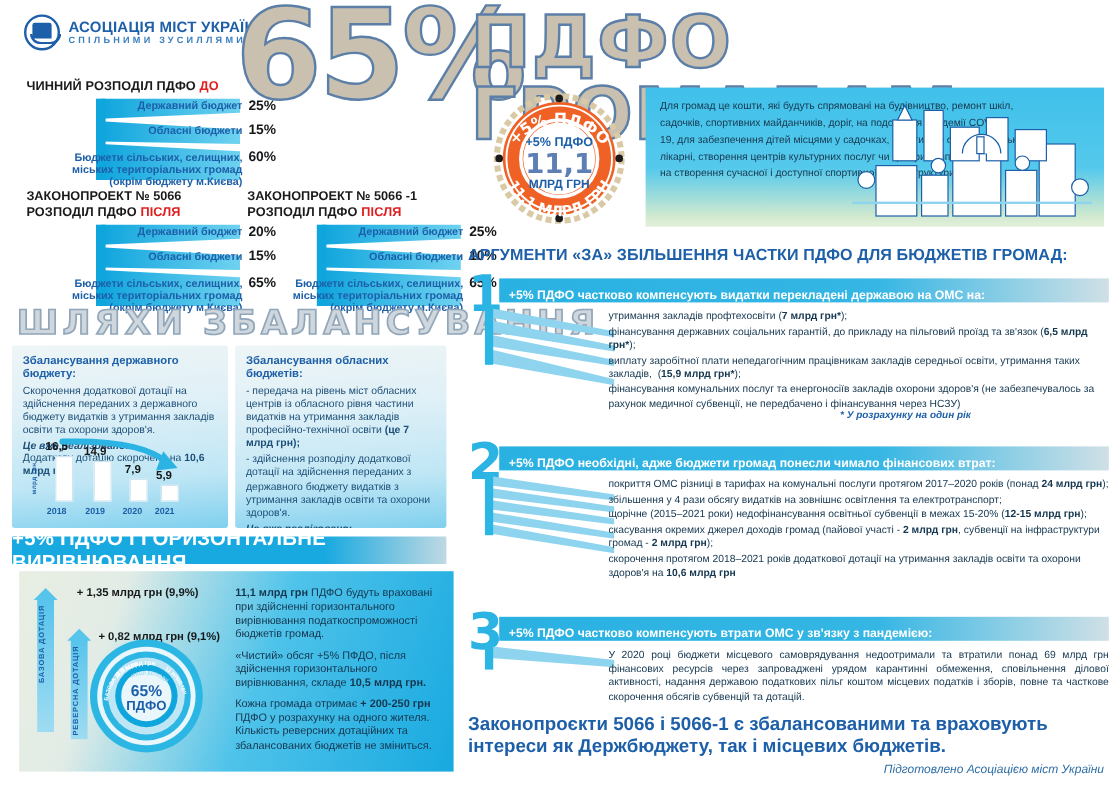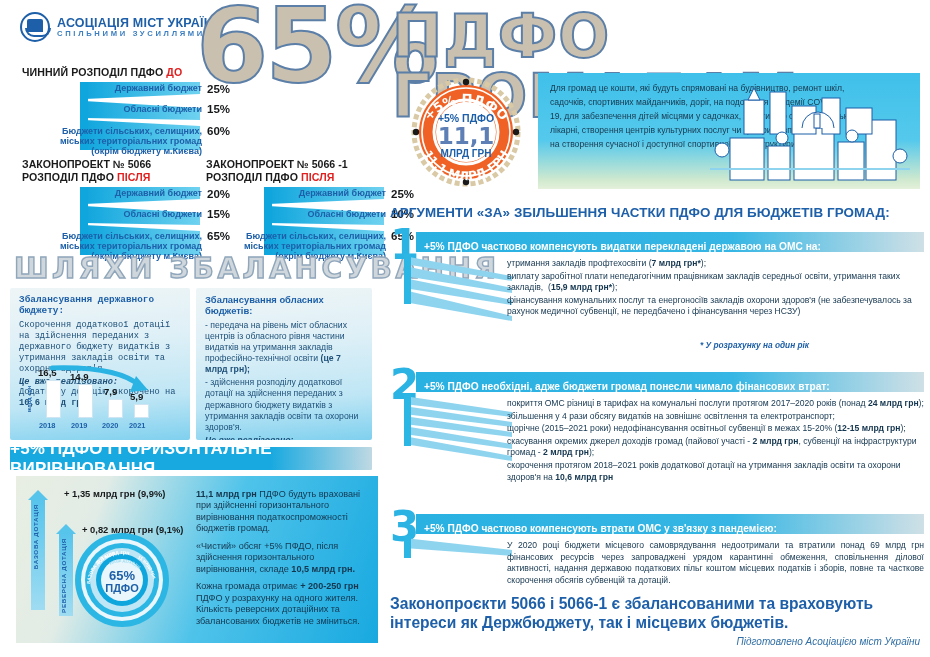--- a/index.html
+++ b/index.html
@@ -303,21 +303,21 @@
 (окрім бюджету м.Києва)</span>
       </div>
       <div class="frow" style="left:180px; top:43px;">
         <span class="fpct">65%</span>
       </div>
     </div>
   </div>
 
   <div id="shlyakhy">ШЛЯХИ ЗБАЛАНСУВАННЯ</div>
 
-  <div class="bcard" id="bcard1" style="left:10px; top:288px; width:180px; height:152px;font-family:Liberation Mono, monospace;">
+  <div class="bcard" id="bcard1" style="left:10px; top:288px; width:180px; height:152px;">
     <h4>Збалансування державного бюджету:</h4>
     <p>Скорочення додаткової дотації на здійснення переданих з державного бюджету видатків з утримання закладів освіти та охорони здоров'я.</p>
     <div class="it">Це вже реалізовано:</div>
     <p style="margin-bottom:0;"><span>Додаткову дотацію скорочено на </span><b>10,6 млрд грн</b></p>
   </div>
 
   <div id="barchart">
     <div id="bc-axis">млрд грн</div>
     <div class="bc-bar" style="left:20px;  height:38px;"></div>
     <div class="bc-bar" style="left:52px;  height:34px;"></div>
@@ -463,20 +463,21 @@
     </div>
     <svg class="rays" viewBox="0 0 108 74" preserveAspectRatio="none">
       <path d="M0 2 L108 22 L108 27 L0 10 Z" fill="#8fd4ef"></path>
       <path d="M0 12 L108 34 L108 39 L0 22 Z" fill="#8fd4ef"></path>
       <path d="M0 24 L108 46 L108 51 L0 34 Z" fill="#8fd4ef"></path>
       <path d="M0 36 L108 62 L108 67 L0 48 Z" fill="#8fd4ef"></path>
       <rect x="0" y="0" width="7" height="50" fill="#2cb6e4"></rect>
     </svg>
     <ul class="body">
       <li>утримання закладів профтехосвіти (<b>7 млрд грн*</b>);</li>
+      <li>фінансування державних соціальних гарантій, до прикладу на пільговий проїзд та зв'язок (<b>6,5 млрд грн*</b>);</li>
       <li>виплату заробітної плати непедагогічним працівникам закладів середньої освіти, утримання таких закладів,&nbsp; (<b>15,9 млрд грн*</b>);</li>
       <li>фінансування комунальних послуг та енергоносіїв закладів охорони здоров'я (не забезпечувалось за рахунок медичної субвенції, не передбачено і фінансування через НСЗУ)</li>
     </ul>
   </div>
   <div id="footnote">* У розрахунку на один рік</div>
 
   <div class="arg" id="arg2" style="top:366px; height:130px;">
     <div class="num">2</div>
     <div class="hdr">
       <span>+5% ПДФО необхідні, адже бюджети громад понесли чимало фінансових втрат:</span>

